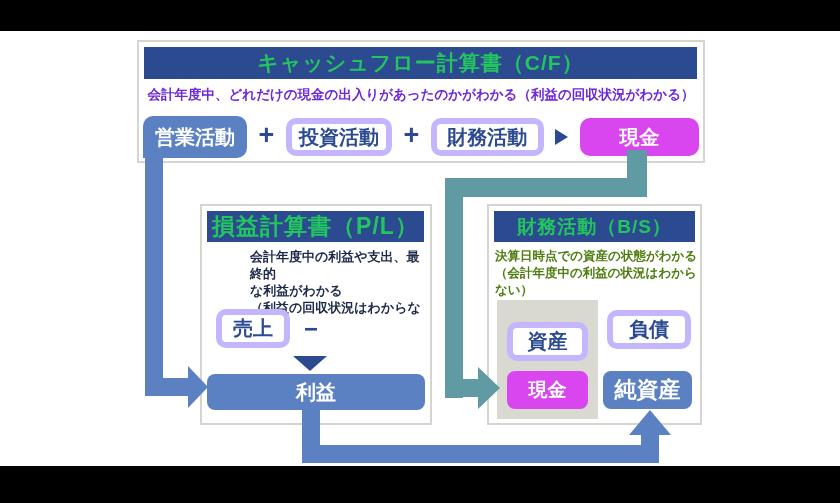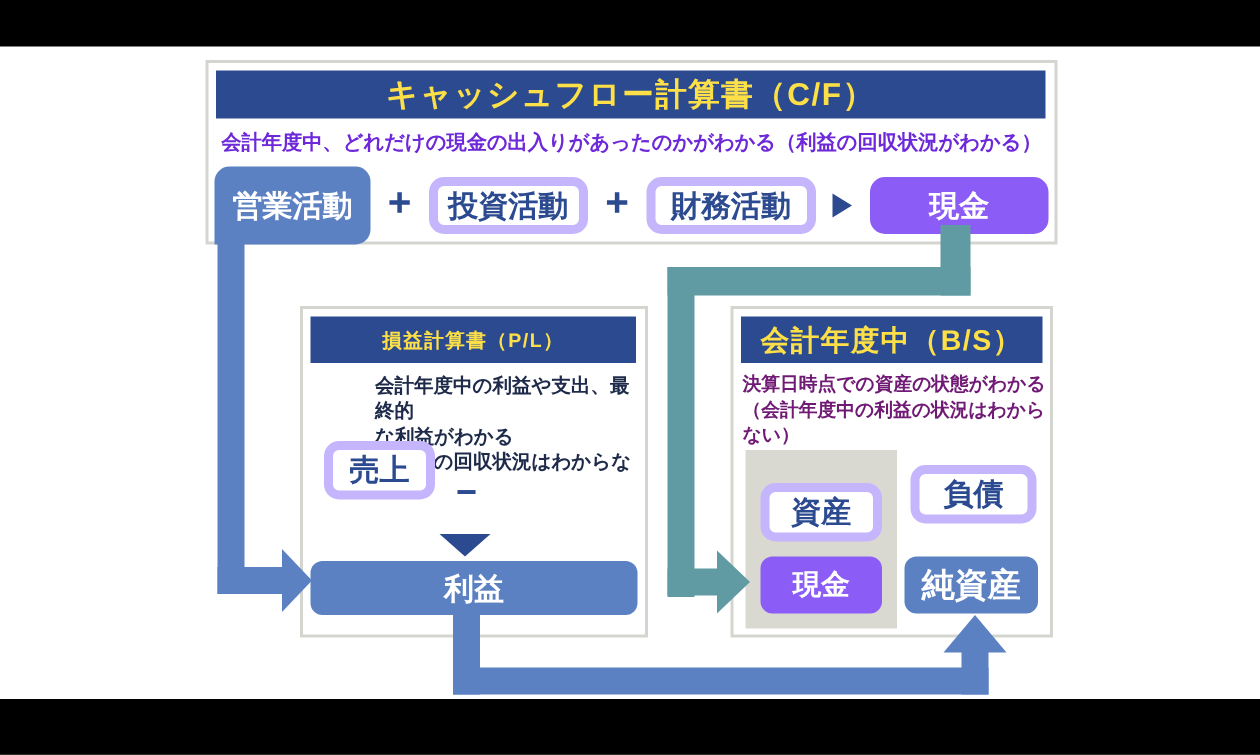--- a/index.html
+++ b/index.html
@@ -7,49 +7,49 @@
     position:relative; width:840px; height:503px; background:#000;
     font-family:"Liberation Sans","DejaVu Sans",sans-serif; overflow:hidden;
   }
   .whitebg { position:absolute; left:0; top:31px; width:840px; height:435px; background:#ffffff; }
 
   .card { position:absolute; background:#fff; border:2px solid #d5d5d0; box-sizing:border-box; z-index:1; }
   .cf-card { left:137px; top:40px;  width:568px; height:123px; }
   .pl-card { left:200px; top:204px; width:232px; height:221px; }
   .bs-card { left:487px; top:204px; width:215px; height:221px; }
 
-  .titlebar { position:absolute; background:#2c4a90; color:#fde047; font-weight:bold;
+  .titlebar { position:absolute; background:#2c4a90; color:#22c55e; font-weight:bold;
     display:flex; align-items:center; justify-content:center; letter-spacing:1px; }
   .cf-title { left:5px; top:5px; width:553px; height:32px; font-size:21px; }
-  .pl-title { left:5px; top:5px; width:217px; height:31px; font-size:13px; }
+  .pl-title { left:5px; top:5px; width:217px; height:31px; font-size:23px; }
   .bs-title { left:5px; top:5px; width:201px; height:31px; font-size:19px; }
 
   .cf-desc { position:absolute; left:0; right:0; top:44px; text-align:center;
     font-size:13.5px; font-weight:bold; color:#6d28d9; }
   .pl-desc { position:absolute; left:8px; top:42px; right:2px;
     font-size:13px; font-weight:bold; color:#1e2a4a; white-space:pre-line; line-height:1.32;margin-left:40px; }
   .bs-desc { position:absolute; left:6px; top:42px; right:1px;
-    font-size:12.5px; font-weight:bold; color:#701a75; white-space:pre-line; line-height:1.35; }
+    font-size:12.5px; font-weight:bold; color:#4d7c0f; white-space:pre-line; line-height:1.35; }
 
   .box { box-sizing:border-box; display:flex; align-items:center; justify-content:center; font-weight:bold; }
   .box-outline { background:#fff; border:6px solid #c4b5fd; color:#2c4a90; border-radius:10px; font-size:20px; }
   .box-blue    { background:#5b81c2; color:#fff; border-radius:10px; font-size:20px; }
-  .box-teal    { background:#8b5cf6; color:#fff; border-radius:10px; font-size:20px; }
+  .box-teal    { background:#d946ef; color:#fff; border-radius:10px; font-size:20px; }
 
   .cf-row { position:absolute; left:4px; top:76px; width:556px; height:38px;
     display:flex; align-items:center; justify-content:space-between; }
-  .cf-row .op   { width:104px; height:52px; border-bottom-left-radius:0; }
+  .cf-row .op   { width:104px; height:42px; border-bottom-left-radius:0; }
   .cf-row .inv  { width:106px; height:38px; }
   .cf-row .fin  { width:113px; height:38px; }
   .cf-row .cash { width:119px; height:38px; }
   .plus { font-size:27px; font-weight:bold; color:#2c4a90; line-height:1; padding-bottom:3px; }
   .tri-right-sm { width:0; height:0; border-top:8px solid transparent;
     border-bottom:8px solid transparent; border-left:13px solid #2c4a90; }
 
-  .pl-sales  { position:absolute; left:14px;  top:88px; width:74px;  height:39px; }
+  .pl-sales  { position:absolute; left:14px;  top:103px; width:74px;  height:39px; }
   .pl-minus  { position:absolute; left:88px;  top:103px; width:42px;  height:39px;
     display:flex; align-items:center; justify-content:center;
     font-size:24px; font-weight:bold; color:#2c4a90; }
   .pl-exp    { position:absolute; left:130px; top:103px; width:74px;  height:39px; }
   .tri-down  { position:absolute; left:91px;  top:150px; width:0; height:0;
     border-left:17px solid transparent; border-right:17px solid transparent;
     border-top:15px solid #2c4a90; }
   .pl-profit { position:absolute; left:5px; top:168px; width:218px; height:36px;
     border-radius:8px; font-size:20px; }
 
@@ -103,21 +103,21 @@
     <div class="pl-desc">会計年度中の利益や支出、最終的
 な利益がわかる
 （利益の回収状況はわからない）</div>
     <div class="box box-outline pl-sales">売上</div>
     <div class="pl-minus">−</div>
     <div class="tri-down"></div>
     <div class="box box-blue pl-profit">利益</div>
   </div>
 
   <div class="card bs-card">
-    <div class="titlebar bs-title">会計年度中（B/S）</div>
+    <div class="titlebar bs-title">財務活動（B/S）</div>
     <div class="bs-desc">決算日時点での資産の状態がわかる
 （会計年度中の利益の状況はわからない）</div>
     <div class="bs-gray"></div>
     <div class="box box-outline bs-assets">資産</div>
     <div class="box box-outline bs-liab">負債</div>
     <div class="box box-teal bs-cash">現金</div>
     <div class="box box-blue bs-net">純資産</div>
   </div>
 
   <div class="conn c-blue" id="cl-v"></div>

